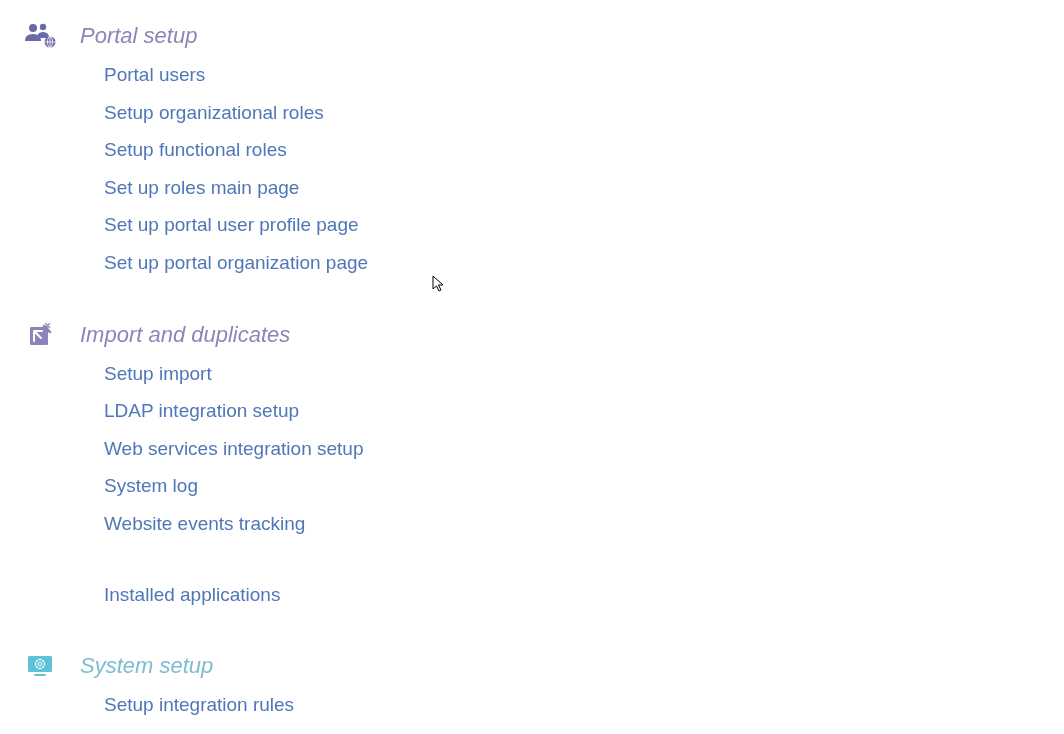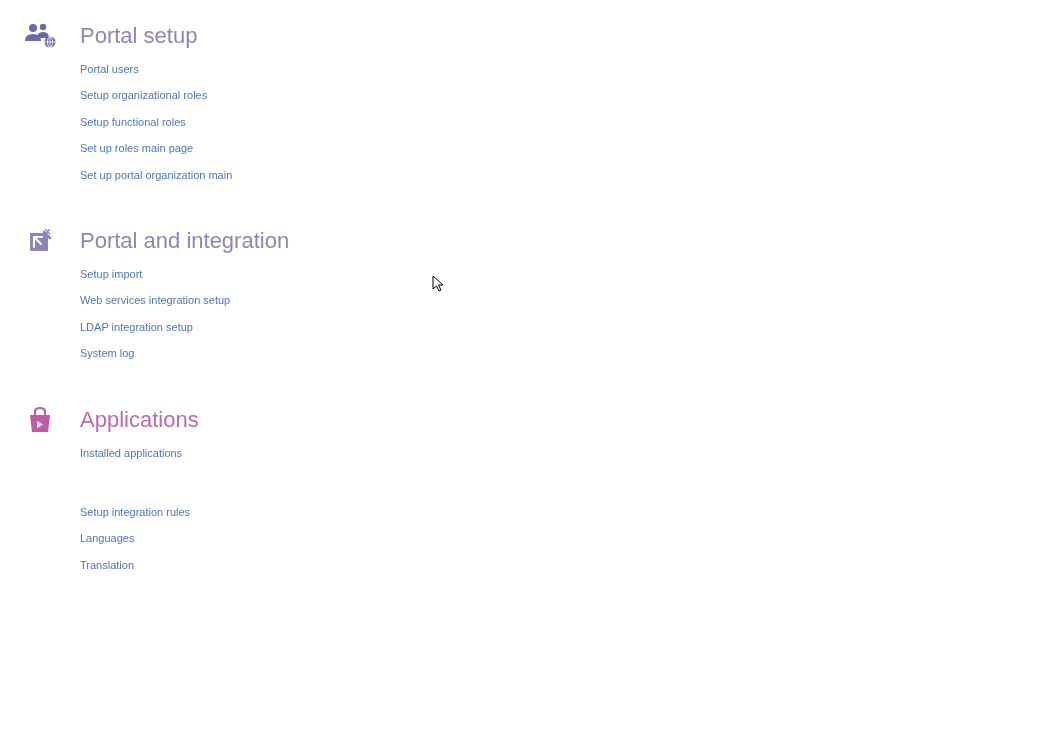--- a/index.html
+++ b/index.html
@@ -29,39 +29,41 @@
     display: flex;
     align-items: center;
     justify-content: center;
     margin-right: 23px;
     flex-shrink: 0;
   }
   .section-title {
     font-size: 22px;
     font-weight: 400;
     color: #8a87b8;
+    font-style: italic;
   }
   .section-title.teal {
     color: #7fbbd1;
   }
   .section-title.pink {
     color: #b96eab;
   }
   .links {
     padding-left: 57px;
     display: flex;
     flex-direction: column;
     gap: 11px;
   }
   .link {
-    font-size: 11px;
+    font-size: 19px;
     color: #4f77b8;
     cursor: pointer;
     line-height: 1.4;
     width: fit-content;
+    margin-left: 24px;
   }
   .cursor-arrow {
     position: absolute;
     left: 432px;
     top: 275px;
     pointer-events: none;
   }
 </style>
 </head>
 <body>
@@ -81,61 +83,74 @@
           <ellipse cx="27" cy="19" rx="2.5" ry="5.5" fill="none" stroke="#fff" stroke-width="0.8"></ellipse>
         </svg>
       </div>
       <div class="section-title">Portal setup</div>
     </div>
     <div class="links">
       <div class="link">Portal users</div>
       <div class="link">Setup organizational roles</div>
       <div class="link">Setup functional roles</div>
       <div class="link">Set up roles main page</div>
-      <div class="link">Set up portal organization main</div>
+      <div class="link">Set up portal user profile page</div>
+      <div class="link">Set up portal organization page</div>
     </div>
   </div>
 
   <div class="section">
     <div class="section-header">
       <div class="section-icon">
         <svg width="24" height="24" viewBox="0 0 24 24">
           <rect x="2" y="4" width="18" height="18" rx="1" fill="#8a87b8"></rect>
           <path d="M6 18 L6 8 M6 8 L14 8 M6 8 L13 15" stroke="#fff" stroke-width="2" fill="none" stroke-linecap="round"></path>
           <path d="M17 0 L22 5 M22 0 L17 5" stroke="#8a87b8" stroke-width="1.2" fill="none"></path>
           <path d="M16 3 L22 9" stroke="#8a87b8" stroke-width="2.5" stroke-linecap="round"></path>
         </svg>
       </div>
-      <div class="section-title">Portal and integration</div>
+      <div class="section-title">Import and duplicates</div>
     </div>
     <div class="links">
       <div class="link">Setup import</div>
+      <div class="link">LDAP integration setup</div>
       <div class="link">Web services integration setup</div>
-      <div class="link">LDAP integration setup</div>
       <div class="link">System log</div>
+      <div class="link">Website events tracking</div>
+    </div>
+  </div>
+
+  <div class="section">
+    <div class="links">
+      <div class="link">Installed applications</div>
     </div>
   </div>
 
   <div class="section">
     <div class="section-header">
       <div class="section-icon">
-        <svg width="26" height="28" viewBox="0 0 26 28">
-          <path d="M3 9 L23 9 L21 26 L5 26 Z" fill="#c15ba8"></path>
-          <path d="M8 11 L8 6 Q8 2 13 2 Q18 2 18 6 L18 11" fill="none" stroke="#c15ba8" stroke-width="2.2"></path>
-          <path d="M10 15 L16 18.5 L10 22 Z" fill="#fff"></path>
+        <svg width="28" height="22" viewBox="0 0 28 22">
+          <rect x="2" y="1" width="24" height="16" rx="1.5" fill="#5fc3d8"></rect>
+          <rect x="8" y="19" width="12" height="2" rx="1" fill="#5fc3d8"></rect>
+          <circle cx="14" cy="9" r="4.5" fill="none" stroke="#fff" stroke-width="1"></circle>
+          <circle cx="14" cy="9" r="1.8" fill="none" stroke="#fff" stroke-width="1"></circle>
+          <g stroke="#fff" stroke-width="1">
+            <line x1="14" y1="3.5" x2="14" y2="5"></line>
+            <line x1="14" y1="13" x2="14" y2="14.5"></line>
+            <line x1="8.5" y1="9" x2="10" y2="9"></line>
+            <line x1="18" y1="9" x2="19.5" y2="9"></line>
+            <line x1="10.2" y1="5.2" x2="11.2" y2="6.2"></line>
+            <line x1="16.8" y1="11.8" x2="17.8" y2="12.8"></line>
+            <line x1="17.8" y1="5.2" x2="16.8" y2="6.2"></line>
+            <line x1="11.2" y1="11.8" x2="10.2" y2="12.8"></line>
+          </g>
         </svg>
       </div>
-      <div class="section-title pink">Applications</div>
+      <div class="section-title teal">System setup</div>
     </div>
-    <div class="links">
-      <div class="link">Installed applications</div>
-    </div>
-  </div>
-
-  <div class="section">
     <div class="links">
       <div class="link">Setup integration rules</div>
       <div class="link">Languages</div>
       <div class="link">Translation</div>
     </div>
   </div>
 
 </div>
 
 <div class="cursor-arrow">

